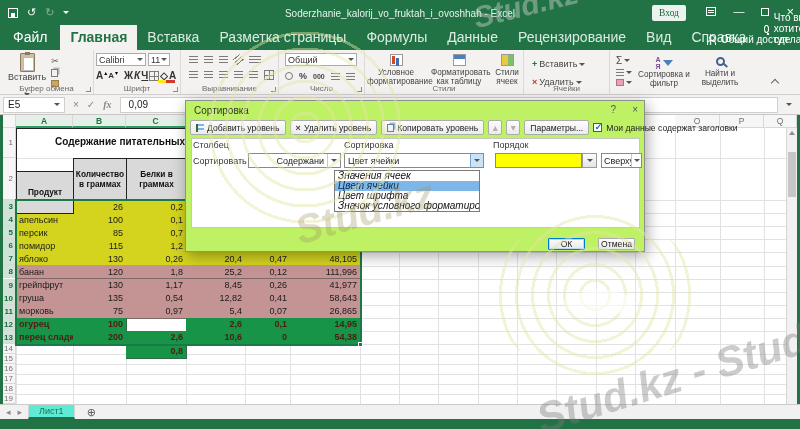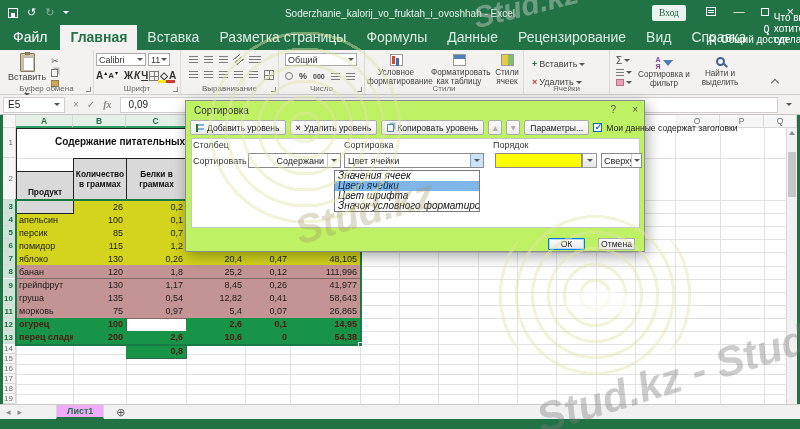--- a/index.html
+++ b/index.html
@@ -89,21 +89,21 @@
   .tframe { position:absolute; border:1.4px solid #222; z-index:4; pointer-events:none; }
   .selframe { position:absolute; border:2px solid #1a7a45; z-index:5; pointer-events:none; }
   .fillhandle { position:absolute; width:5px; height:5px; background:#1a7a45; border:1px solid #fff; z-index:6; }
   .vscroll { position:absolute; right:3px; top:13px; width:11px; bottom:0; background:#f1f1f1; border-left:1px solid #d8d8d8; z-index:7; }
   .vthumb { position:absolute; left:1px; top:24px; width:8px; height:45px; background:#c6c6c6; }
   .vscroll .tri { margin:3px auto; width:0; height:0; border-left:3px solid transparent; border-right:3px solid transparent; border-bottom:4px solid #8a8a8a; }
 
   
   .sheettabs { left:0; top:404px; width:800px; height:15px; background:#f1f1f1; border-top:1px solid #cccbca; display:flex; align-items:center; z-index:18; font-size:9px; color:#555; }
   .navarr { margin-left:6px; display:flex; gap:7px; color:#8a8a8a; font-size:9px; }
-  .wstab { margin-left:34px; height:100%; background:#f0abfc; border-right:1px solid #d4d4d4; border-left:1px solid #d4d4d4; border-bottom:2px solid #217346; color:#217346; font-weight:bold; padding:0 10px; display:flex; align-items:center; }
+  .wstab { margin-left:6px; height:100%; background:#5eead4; border-right:1px solid #d4d4d4; border-left:1px solid #d4d4d4; border-bottom:2px solid #217346; color:#217346; font-weight:normal; padding:0 10px; display:flex; align-items:center; }
   .addsheet { margin-left:12px; color:#5a5a5a; font-size:11px; }
   .statusbar { left:0; top:419px; width:800px; height:10px; background:#217346; z-index:18; }
   .edge { width:3px; background:#217346; z-index:16; }
 
   
   .dialog { left:185px; top:100px; width:460px; height:152px; background:#bef264; border:1px solid #8f8f8f; box-shadow:2px 4px 14px rgba(0,0,0,.35); z-index:50; font-size:9px; color:#222; }
   .dlg-title { position:absolute; left:8px; top:4px; font-size:10px; color:#333; }
   .dlg-sys { position:absolute; right:6px; top:3px; display:flex; gap:16px; color:#555; font-size:10px; }
   .dlg-toolbar { position:absolute; left:4px; top:19px; display:flex; align-items:center; gap:4px; }
   .dbtn { background:linear-gradient(#fdfdfd,#ebebeb); border:1px solid #acacac; border-radius:2px; height:15px; display:inline-flex; align-items:center; gap:3px; padding:0 5px; font-size:8.6px; color:#222; white-space:nowrap; }

